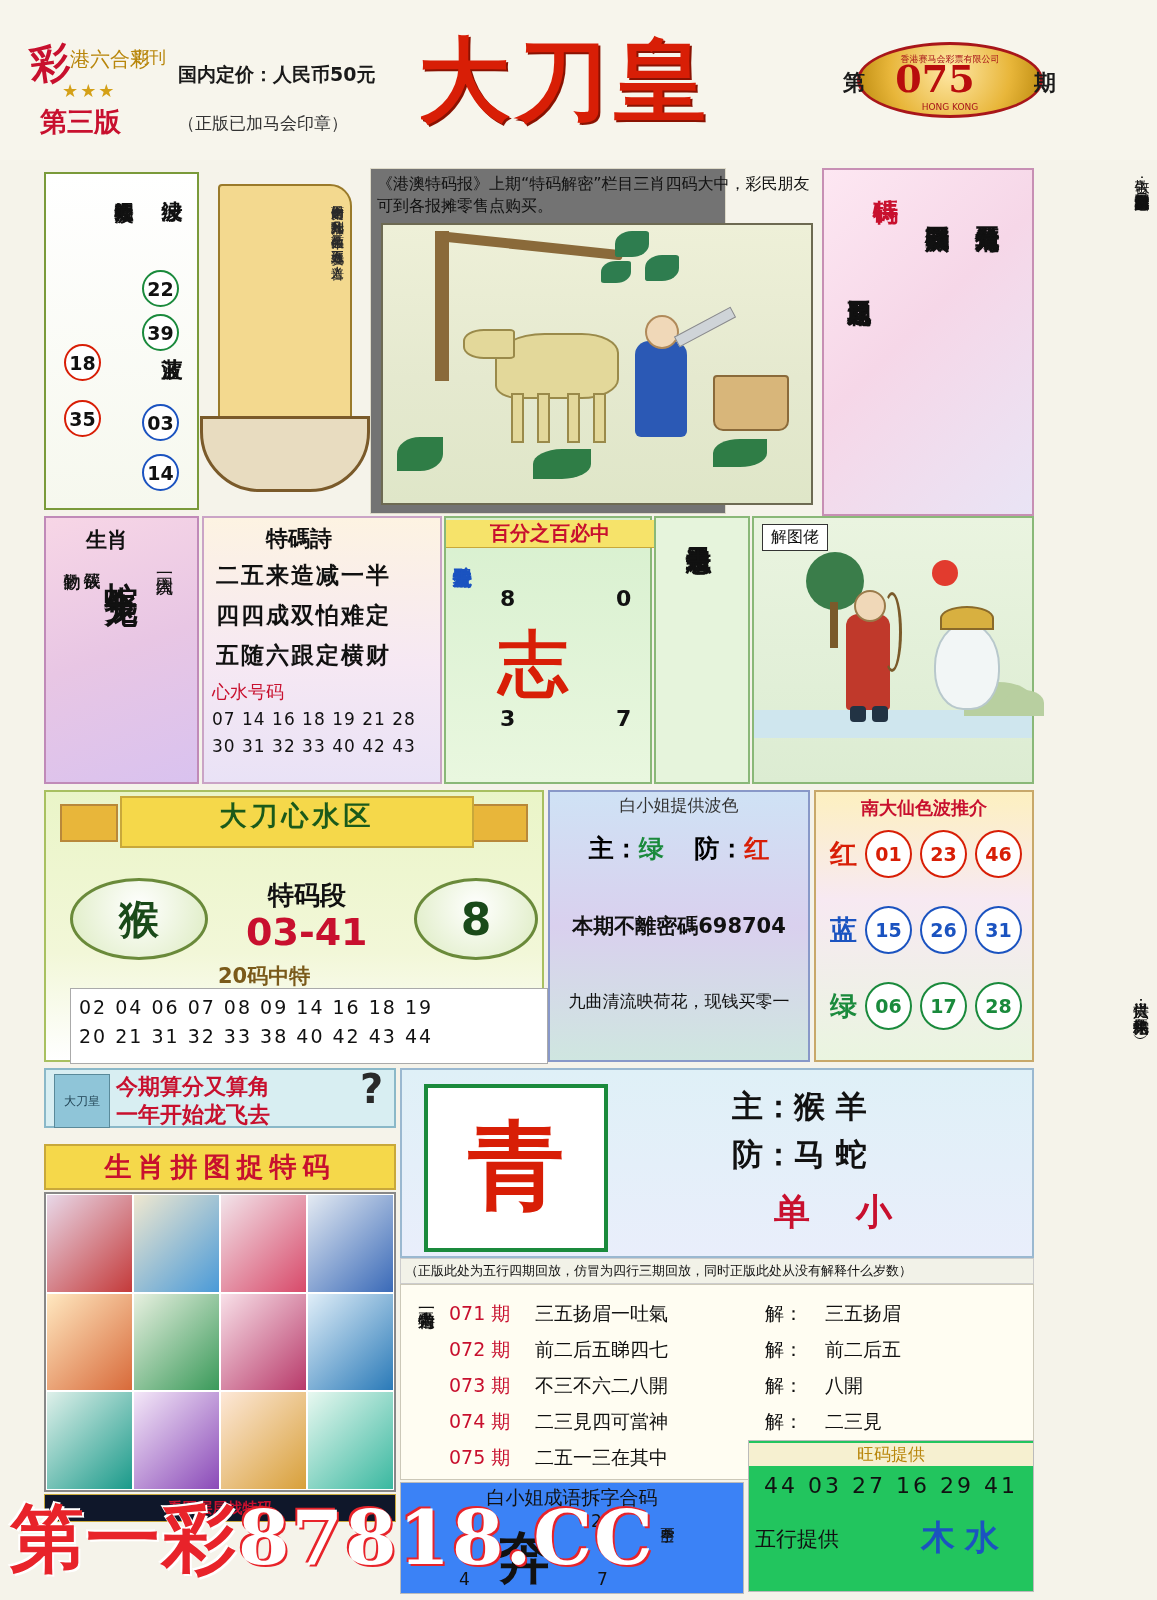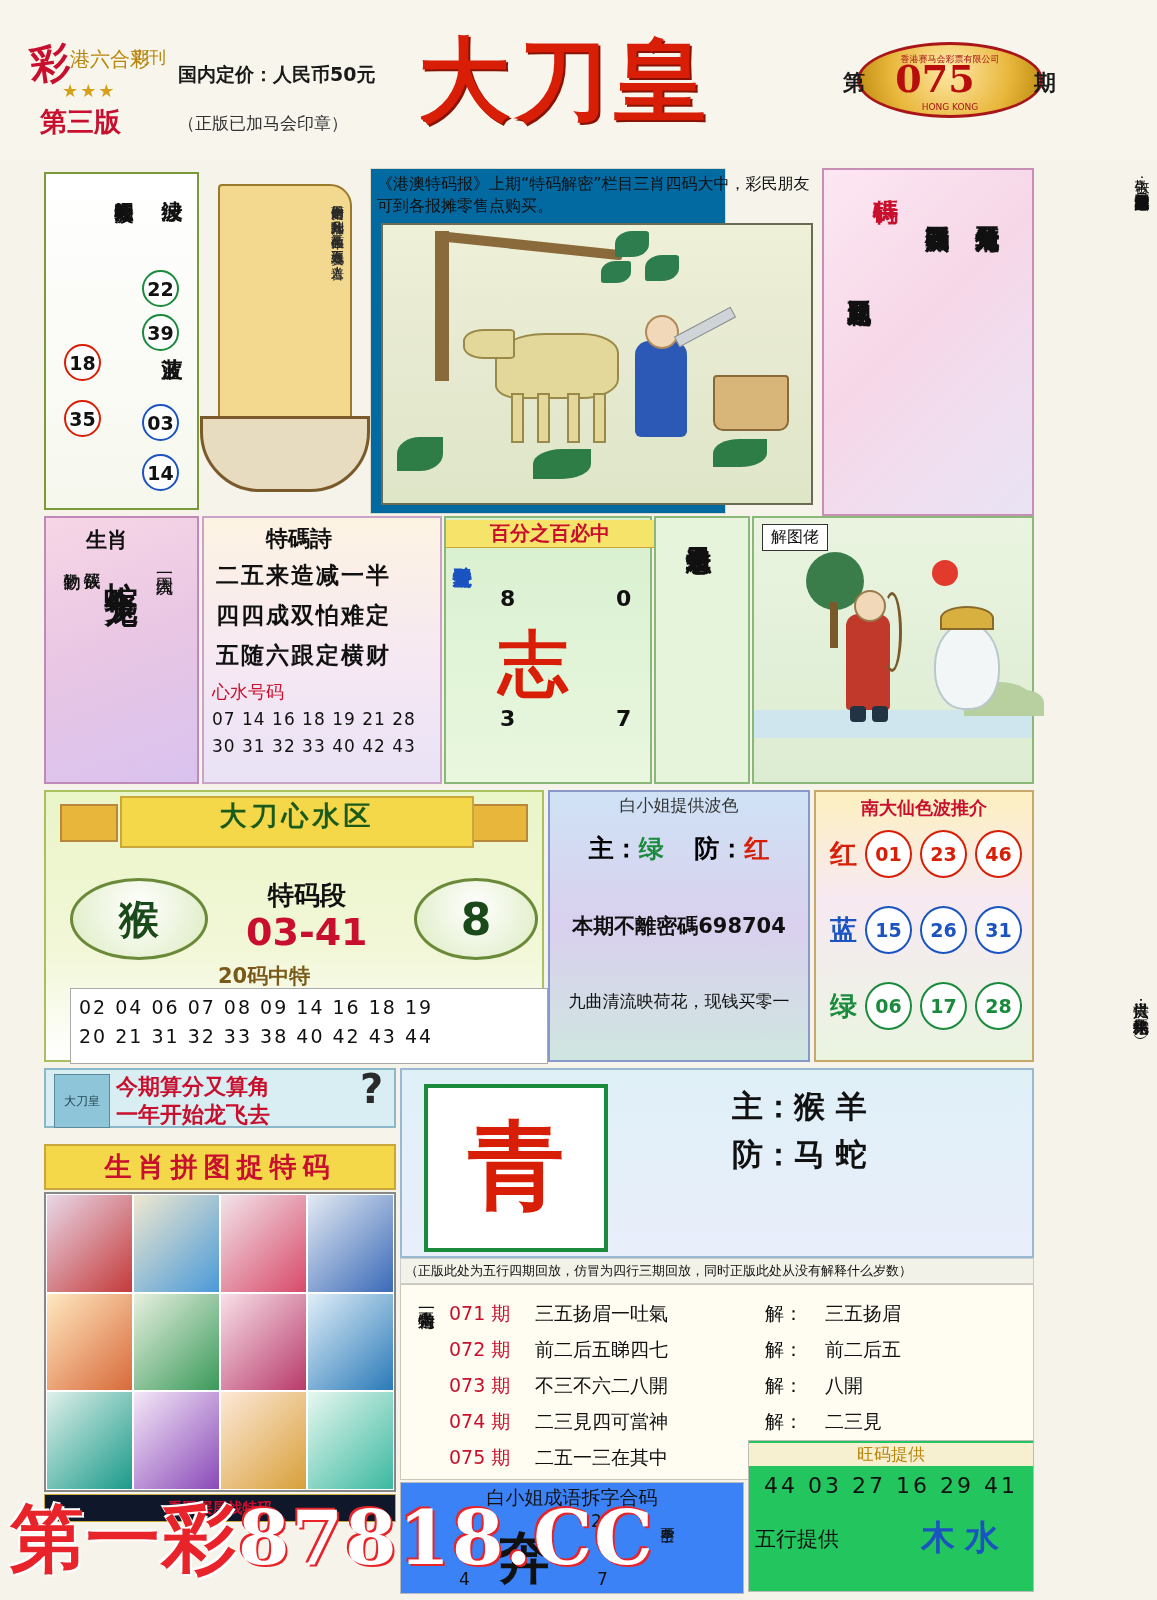--- a/index.html
+++ b/index.html
@@ -54,21 +54,21 @@
   .ball.green{border-color:#1a8a3c;}
 
   #ship{left:196px;top:172px;width:172px;height:338px;}
   #sail{position:absolute;left:22px;top:12px;width:130px;height:240px;background:#f3d98f;
      border:2px solid #9a7a2a;border-radius:4px 22px 4px 4px;}
   #ship .poem{position:absolute;left:6px;top:10px;width:118px;height:220px;
      font-size:13px;color:#2a2a2a;line-height:1.1;}
   #hull{position:absolute;left:4px;bottom:18px;width:164px;height:70px;
      border:3px solid #7a5a2a;border-radius:0 0 60px 60px;background:#e8dcc0;}
 
-  #toppanel{left:370px;top:168px;width:356px;height:346px;background:#0369a1;border:1px solid #ddd9c8;}
+  #toppanel{left:370px;top:168px;width:356px;height:346px;background:#737373;border:1px solid #ddd9c8;}
   #toptext{position:absolute;left:6px;top:4px;width:438px;font-size:16px;color:#111;line-height:1.35;}
   #pic1{position:absolute;left:10px;top:54px;width:428px;height:278px;border:2px solid #6d6a52;
      background:linear-gradient(180deg,#eef0d8 0%,#e5e9cf 55%,#dfe6c8 100%);overflow:hidden;}
   #pic1 .tree{position:absolute;left:52px;top:6px;width:14px;height:150px;background:#8a6a3a;}
   #pic1 .branch{position:absolute;left:60px;top:16px;width:180px;height:10px;background:#8a6a3a;
      transform:rotate(6deg);border-radius:4px;}
   #pic1 .leaf{position:absolute;background:#2e7d4f;border-radius:50% 10% 50% 10%;}
   #pic1 .horse{position:absolute;left:112px;top:108px;width:120px;height:62px;background:#e3d89a;
      border-radius:40% 30% 30% 20%;border:2px solid #9a8a4a;}
   #pic1 .horse .head{position:absolute;left:-34px;top:-6px;width:48px;height:26px;background:#e3d89a;
@@ -464,20 +464,23 @@
   <div class="abs" id="qing-box">
     <div id="qing-card">
       <span>青</span>
     </div>
     <div class="zhu">
       <span>主：</span><span>猴 羊</span>
     </div>
     <div class="fang">
       <span>防：</span><span>马 蛇</span>
     </div>
+    <div class="ds">
+      <span>单</span><span>小</span>
+    </div>
   </div>
 
   <div class="abs" id="note-row">（正版此处为五行四期回放，仿冒为四行三期回放，同时正版此处从没有解释什么岁数）</div>
 
   <div class="abs" id="hist-box">
     <div class="vert" id="hist-side">晋道人一句中特</div>
     <div class="hrow" style="top:12px;">
       <span class="q">071 期</span>
       <span class="txt">三五扬眉一吐氣</span>
       <span class="jie">解：</span>

